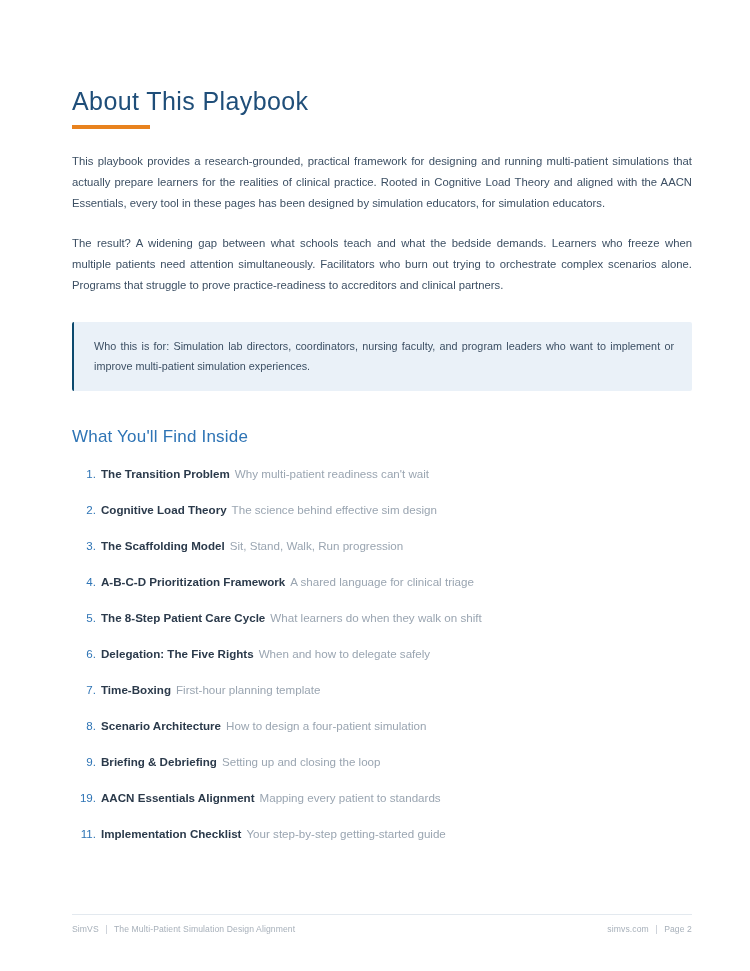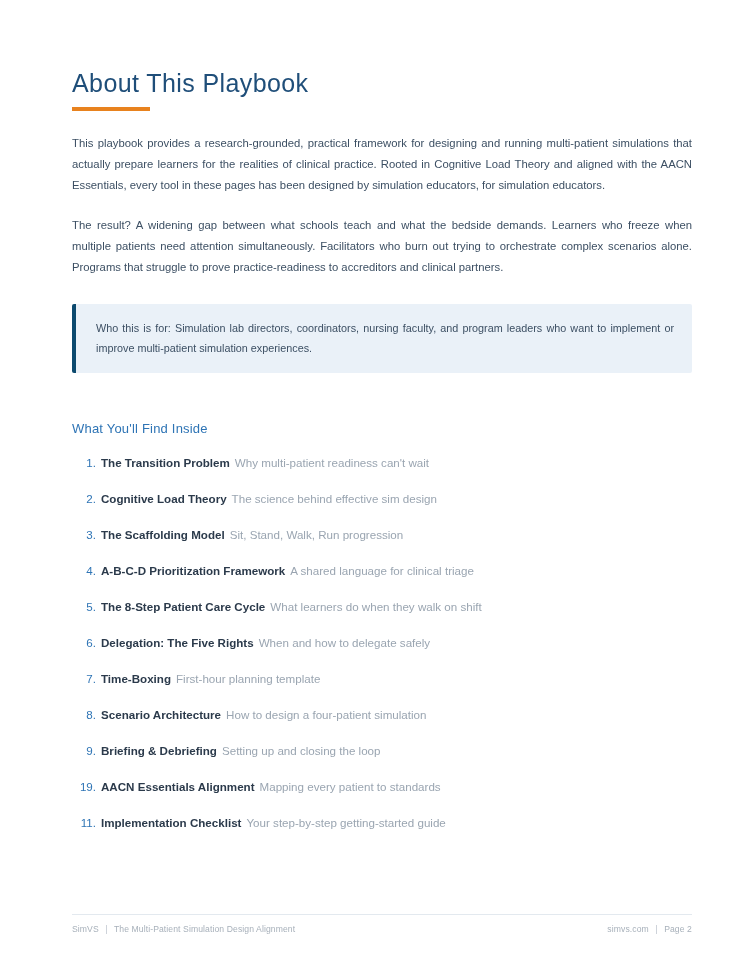--- a/index.html
+++ b/index.html
@@ -17,21 +17,21 @@
   .page {
     position: relative;
     width: 750px;
     height: 971px;
     box-sizing: border-box;
     background: #ffffff;
   }
   .content {
     position: absolute;
     left: 72px;
-    top: 0;
+    top: 18px;
     width: 620px;
   }
 
   
   .page-title-wrap {
     padding-top: 68px;
   }
   h1.page-title {
     margin: 0;
     font-size: 25px;
@@ -57,39 +57,39 @@
     color: #3c4f63;
   }
   p.body-para:first-of-type {
     padding-top: 22px;
   }
 
   
   .callout {
     margin-top: 26px;
     background: #eaf1f8;
-    border-left: 4px solid #0c4a6e;
+    border-left: 2px solid #0c4a6e;
     border-radius: 2px;
     padding: 14px 18px 15px 20px;
     box-sizing: border-box;
     width: 620px;
   }
   .callout-text {
     margin: 0;
     font-size: 10.8px;
     line-height: 20px;
     text-align: justify;
     color: #3c4f63;
   }
 
   
   h2.section-title {
     margin: 0;
-    padding-top: 48px;
-    font-size: 13px;
+    padding-top: 36px;
+    font-size: 17px;
     font-weight: 400;
     color: #2e74b5;
     letter-spacing: 0.2px;
   }
 
   
   ol.toc-list {
     margin: 0;
     padding: 0;
     list-style: none;

